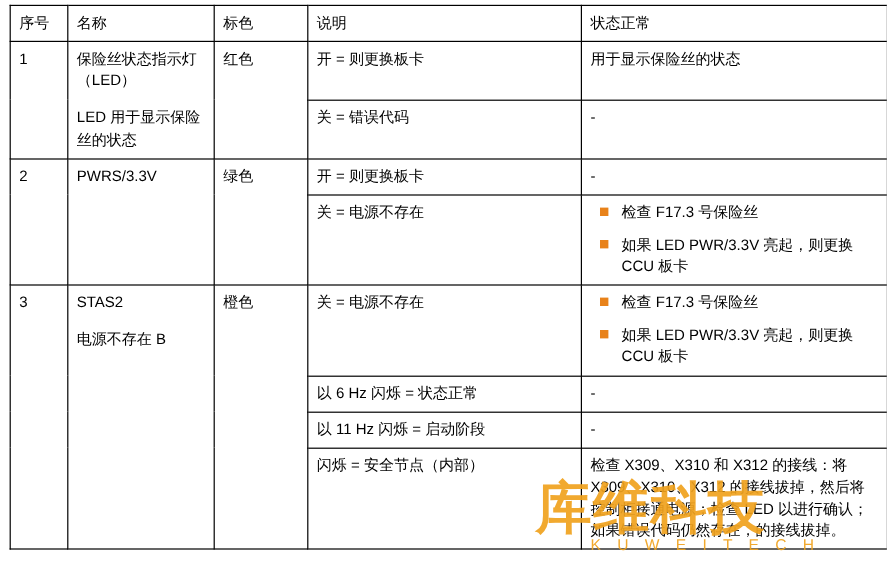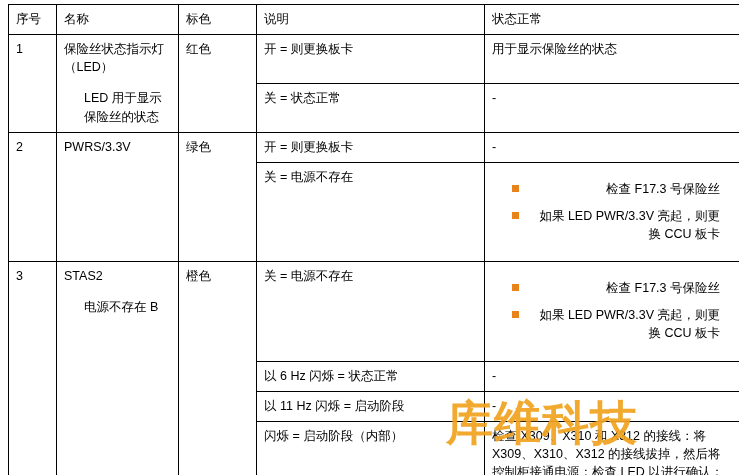--- a/index.html
+++ b/index.html
@@ -40,24 +40,23 @@
   }
   .col-no    { width: 48px;  text-align: center; }
   .col-name  { width: 122px; }
   .col-color { width: 78px; }
   .col-desc  { width: 228px; }
   .col-fix   { width: 255px; }
 
   td.center { text-align: center; }
 
   .bullets {
-    margin: 12px;
+    margin: 0;
     padding: 0;
     list-style: none;
-    text-align: right;
   }
   .bullets li {
     position: relative;
     padding-left: 26px;
     margin: 0 0 9px 0;
   }
   .bullets li:last-child {
     margin-bottom: 0;
   }
   .bullets li .sq {
@@ -67,21 +66,20 @@
     width: 7px;
     height: 7px;
     background: #e8821a;
     display: block;
   }
   .para {
     margin: 0;
   }
   .para + .para {
     margin-top: 13px;
-    margin-left: 20px;
   }
 
   
   .watermark {
     position: absolute;
     left: 446px;
     top: 392px;
     width: 290px;
     height: 78px;
     pointer-events: none;
@@ -136,21 +134,21 @@
         <td class="center" rowspan="2">1</td>
         <td rowspan="2">
           <p class="para">保险丝状态指示灯（LED）</p>
           <p class="para">LED 用于显示保险丝的状态</p>
         </td>
         <td rowspan="2">红色</td>
         <td>开 = 则更换板卡</td>
         <td>用于显示保险丝的状态</td>
       </tr>
       <tr>
-        <td>关 = 状态正常</td>
+        <td>关 = 错误代码</td>
         <td>-</td>
       </tr>
 
       <tr>
         <td class="center" rowspan="2">2</td>
         <td rowspan="2">
           <p class="para">PWRS/3.3V</p>
         </td>
         <td rowspan="2">绿色</td>
         <td>开 = 则更换板卡</td>
@@ -183,23 +181,24 @@
       </tr>
       <tr>
         <td>以 6 Hz 闪烁 = 状态正常</td>
         <td>-</td>
       </tr>
       <tr>
         <td>以 11 Hz 闪烁 = 启动阶段</td>
         <td>-</td>
       </tr>
       <tr>
-        <td>闪烁 = 启动阶段（内部）</td>
+        <td>闪烁 = 安全节点（内部）</td>
         <td>检查 X309、X310 和 X312 的接线：将 X309、X310、X312 的接线拔掉，然后将控制柜接通电源；检查 LED 以进行确认；如果错误代码仍然存在，的接线拔掉。</td>
       </tr>
 
     </tbody>
   </table>
 </div>
 
 <div class="watermark">
   <div class="wm-main">库维科技</div>
+  <div class="wm-sub">K U W E I   T E C H</div>
 </div>
 
 </body></html>

